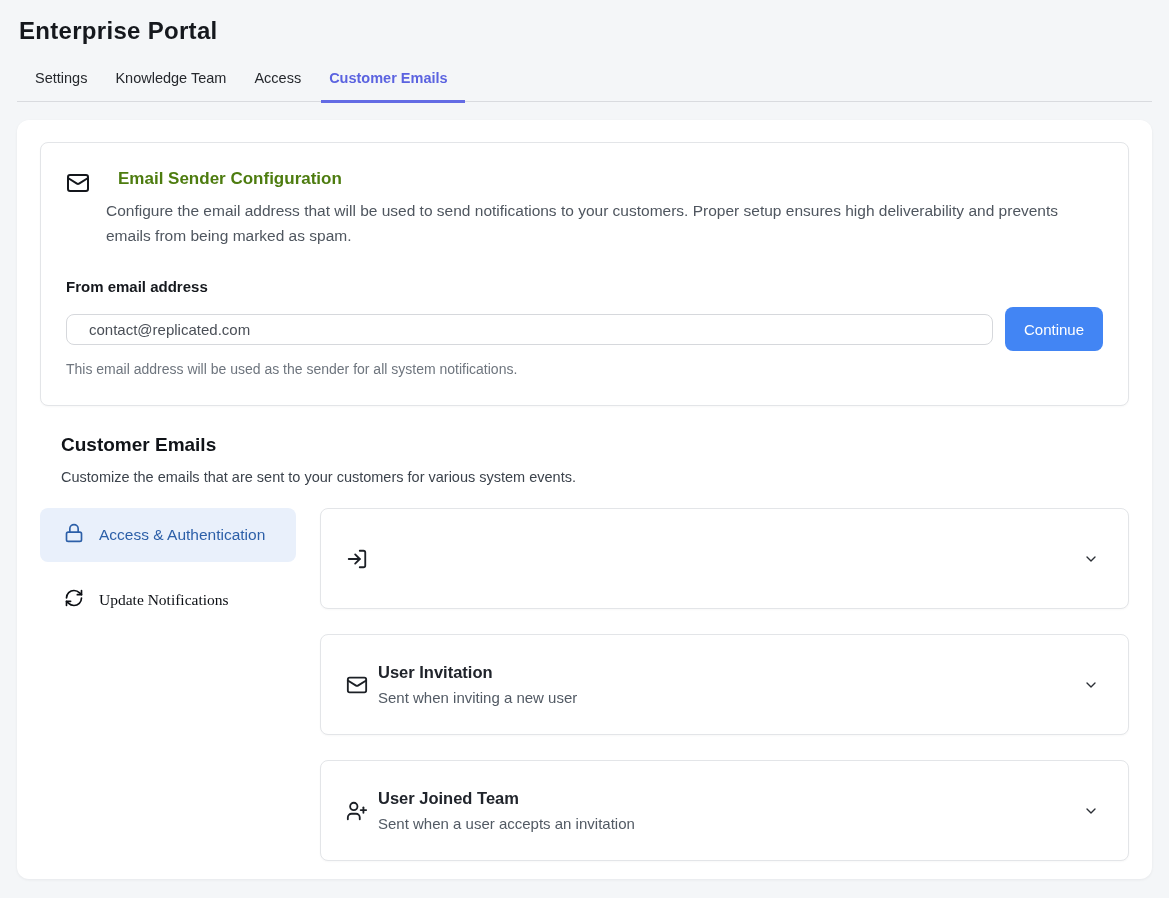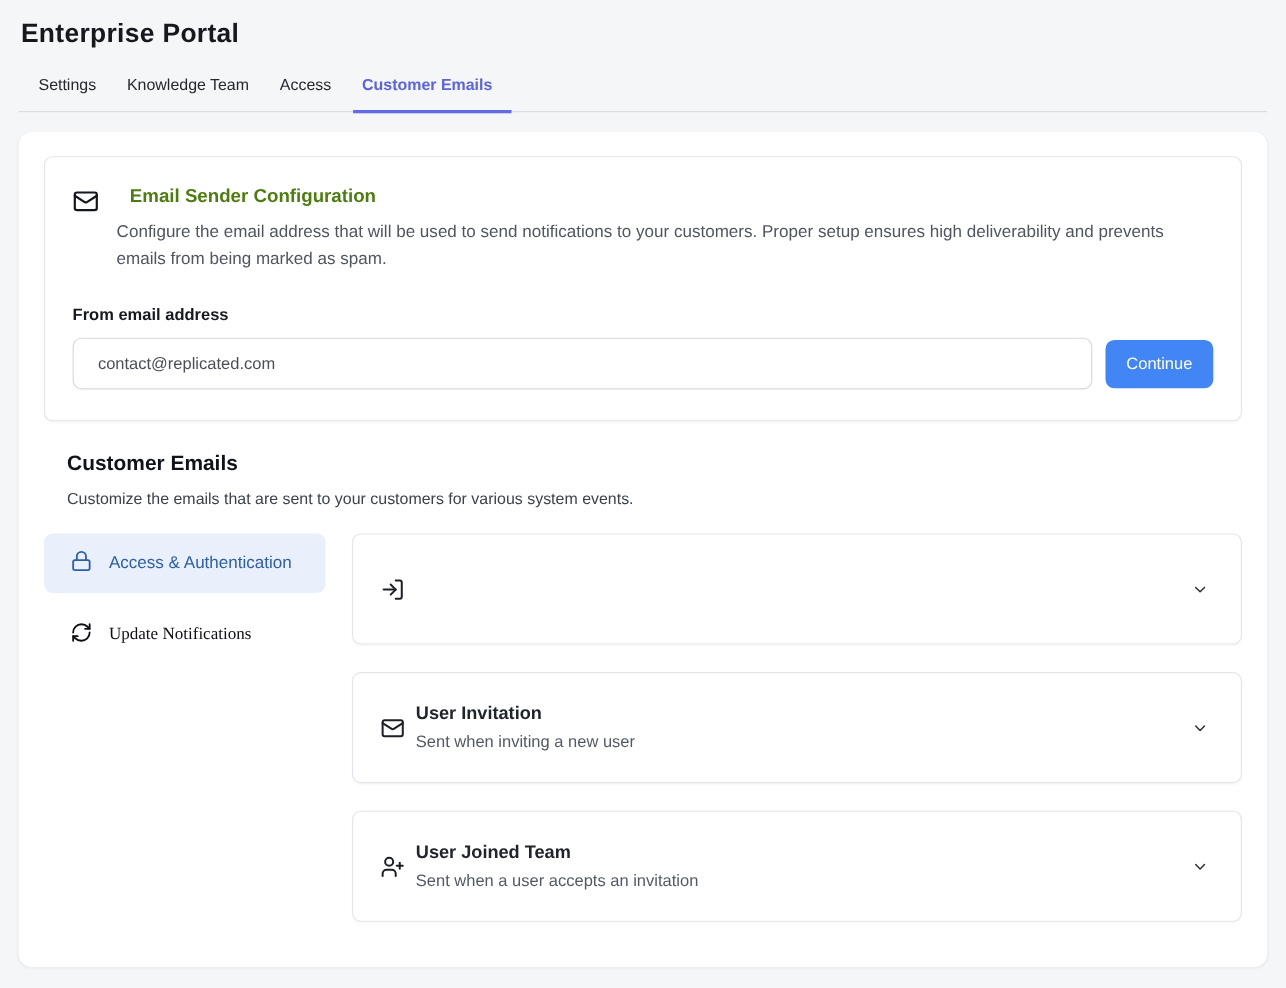--- a/index.html
+++ b/index.html
@@ -81,21 +81,21 @@
   }
   .from-label {
     margin-top:30px;
     font-size:15px;
     font-weight:700;
     color:#15181d;
   }
   .input-row { display:flex; align-items:center; gap:12px; margin-top:12px; }
   .email-input {
     flex:1;
-    height:47px;
+    height:31px;
     border:1px solid #d6d8dc;
     border-radius:8px;
     padding:0 22px;
     font-size:15px;
     color:#4a4f57;
     font-family:"Liberation Sans","DejaVu Sans",sans-serif;
     outline:none;
     background:#fff;
   }
   .continue-btn {
@@ -203,20 +203,21 @@
         <div class="sender-title">Email Sender Configuration</div>
         <div class="sender-desc">Configure the email address that will be used to send notifications to your customers. Proper setup ensures high deliverability and prevents emails from being marked as spam.</div>
       </div>
     </div>
 
     <div class="from-label">From email address</div>
     <div class="input-row">
       <input class="email-input" type="text" value="contact@replicated.com" style="">
       <button class="continue-btn">Continue</button>
     </div>
+    <div class="helper-text">This email address will be used as the sender for all system notifications.</div>
   </section>
 
   <h2 class="section-title">Customer Emails</h2>
   <p class="section-subtitle">Customize the emails that are sent to your customers for various system events.</p>
 
   <div class="emails-layout">
     <aside class="email-sidebar">
       <div class="side-item selected">
         <span class="side-icon">
           <svg width="20" height="20" viewBox="0 0 24 24" fill="none" stroke="#2c5fa8" stroke-width="2" stroke-linecap="round" stroke-linejoin="round">

